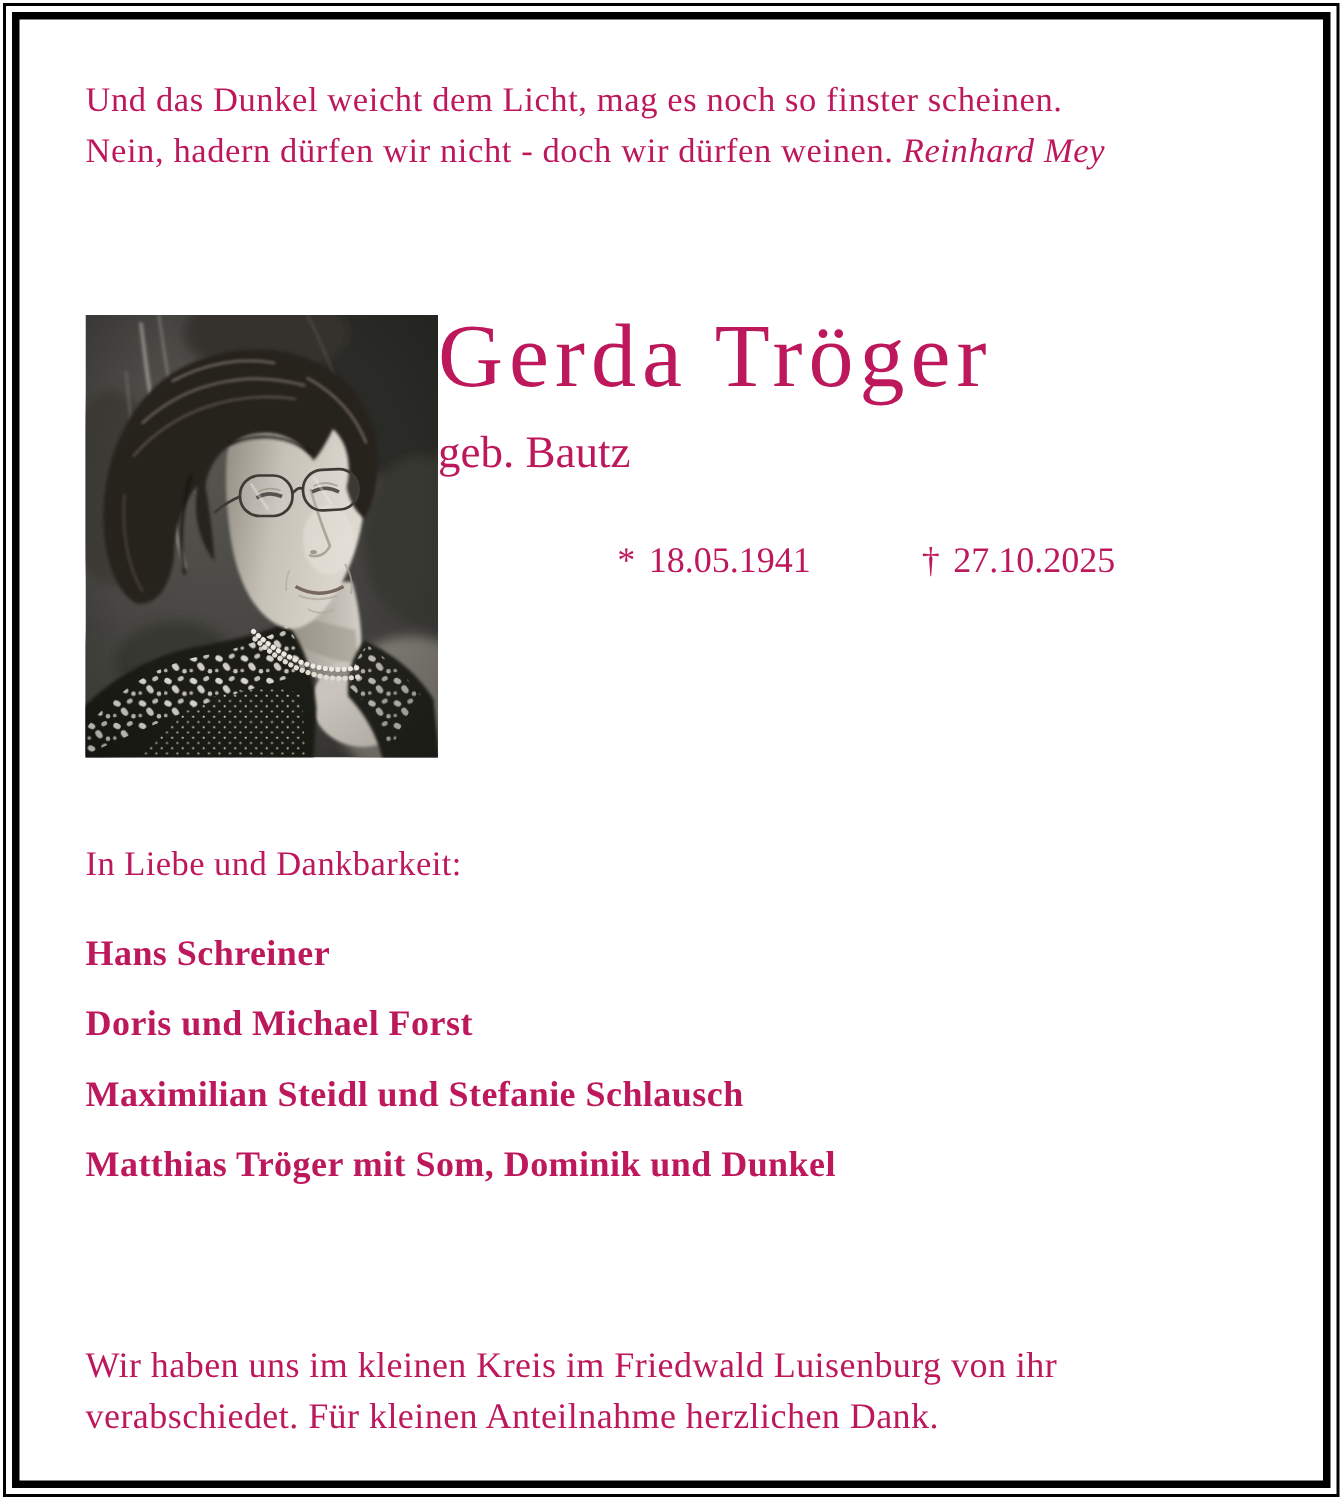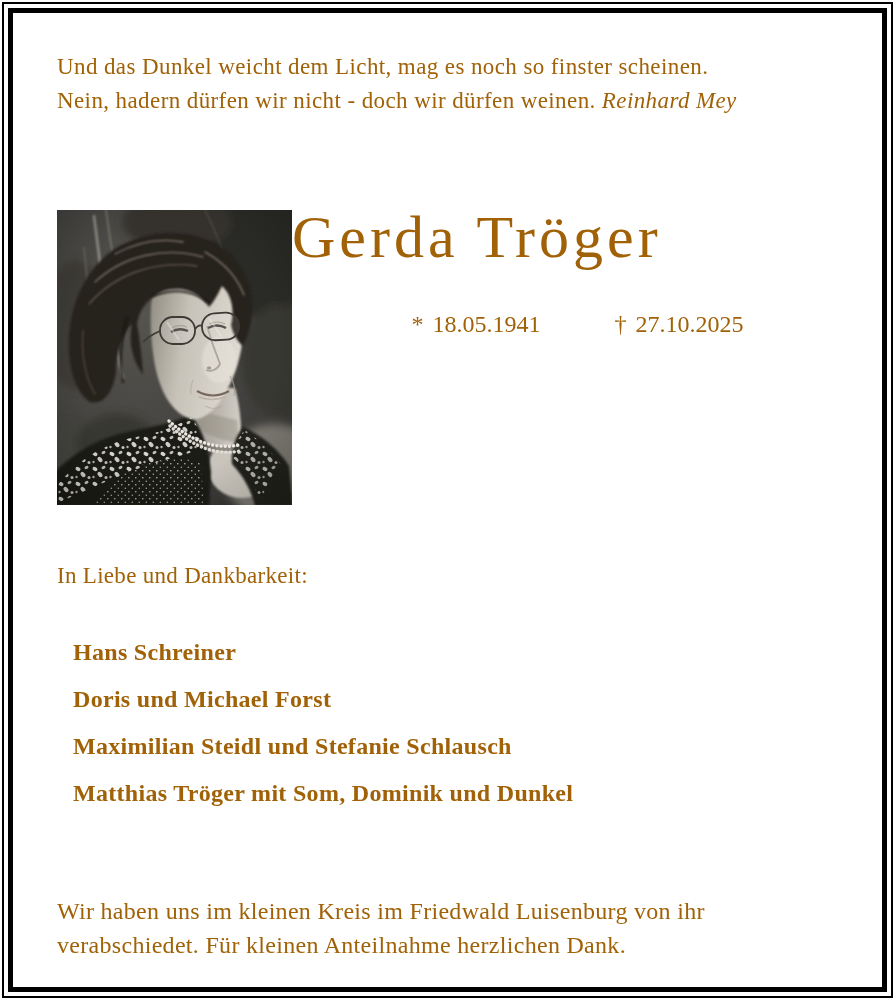--- a/index.html
+++ b/index.html
@@ -1,21 +1,21 @@
 <!DOCTYPE html>
 <html><head>
 <meta charset="utf-8">
 <style>
   html, body { margin: 0; padding: 0; background: #ffffff; }
   .page {
     position: relative;
     width: 895px;
     height: 1000px;
     background: #ffffff;
-    color: #a16207;
+    color: #be185d;
     font-family: "Liberation Serif", "DejaVu Serif", serif;
     overflow: hidden;
   }
   .frame-outer {
     position: absolute; inset: 2px;
     border: 2px solid #000000;
     pointer-events: none;
   }
   .frame-inner {
     position: absolute; inset: 8px;
@@ -49,21 +49,21 @@
     display: flex; justify-content: center; gap: 74px; padding-left: 17px;
   }
   .date-item { white-space: nowrap; }
   .date-item .sym { margin-right: 9px; }
   .tribute-heading {
     position: absolute; left: 57px; top: 560px;
     font-size: 23px; line-height: 32px; letter-spacing: 0.3px;
   }
   .mourners {
     position: absolute; left: 57px; top: 622px;
-    list-style: none; margin: 16px; padding: 0;
+    list-style: none; margin: 0; padding: 0;
     font-size: 24px; font-weight: bold; letter-spacing: 0.3px;
   }
   .mourners li { height: 47px; line-height: 28px; }
   .closing {
     position: absolute; left: 57px; top: 894px;
     font-size: 24px; line-height: 34px; letter-spacing: 0.3px;
     white-space: nowrap;
   }
 </style>
 </head>
@@ -190,20 +190,21 @@
       </g>
       <path d="M 110,112 L 122,130" stroke="#f4f2ec" stroke-width="2" opacity="0.35"></path>
       <path d="M 152,108 L 164,126" stroke="#f4f2ec" stroke-width="2" opacity="0.35"></path>
 
       <rect width="235" height="295" fill="url(#pVig)"></rect>
     </svg>
   </div>
 
   <div class="header-right">
     <h1 class="deceased-name">Gerda Tröger</h1>
+    <div class="maiden-name">geb. Bautz</div>
     <div class="dates">
       <span class="date-item"><span class="sym">*</span><span>18.05.1941</span></span>
       <span class="date-item"><span class="sym">†</span><span>27.10.2025</span></span>
     </div>
   </div>
 
   <div class="tribute-heading">In Liebe und Dankbarkeit:</div>
   <ul class="mourners">
     <li>Hans Schreiner</li>
     <li>Doris und Michael Forst</li>

